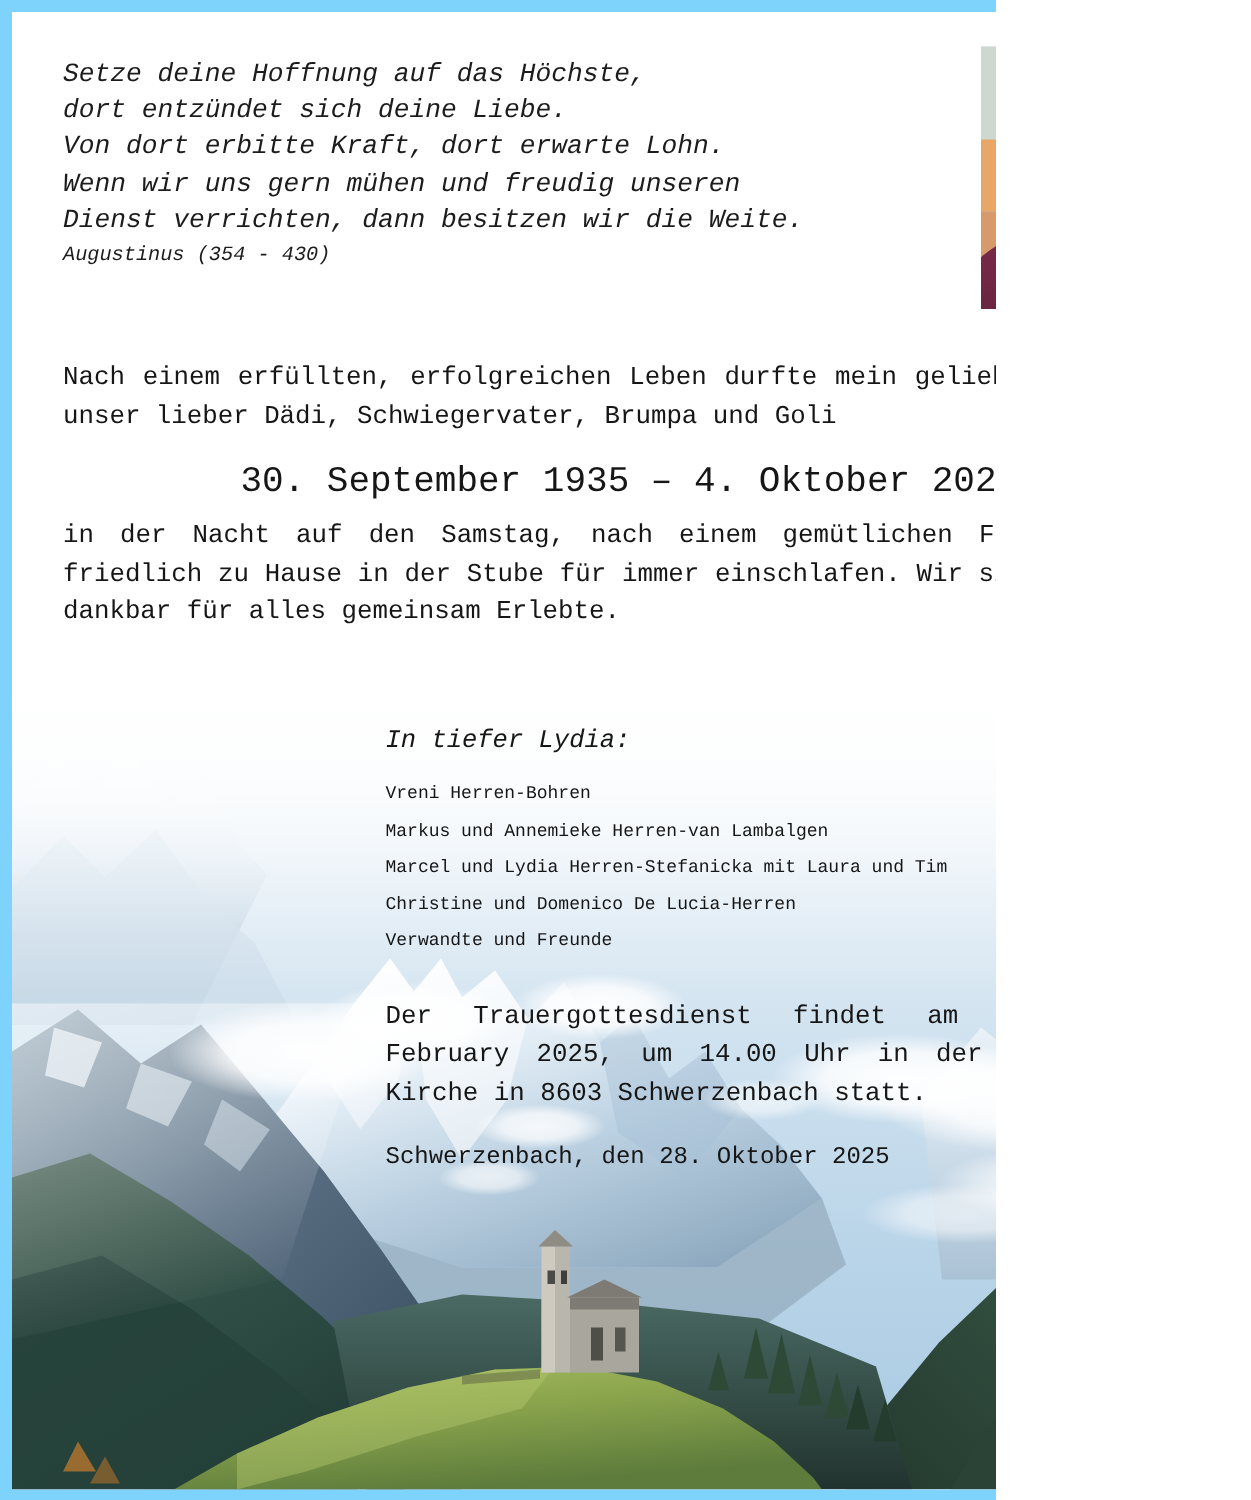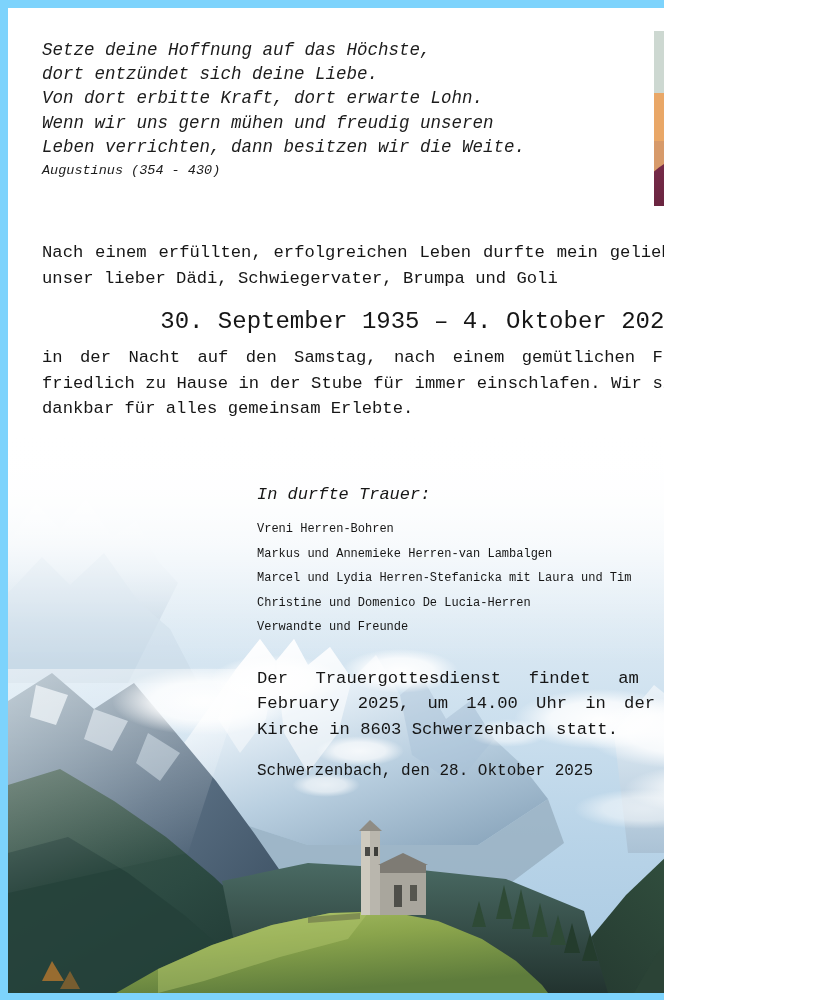--- a/index.html
+++ b/index.html
@@ -312,21 +312,21 @@
       <div class="scenery-fade"></div>
     </div>
 
     <div class="content">
 
       <div class="verse">
         <div class="verse-line">Setze deine Hoffnung auf das Höchste,</div>
         <div class="verse-line">dort entzündet sich deine Liebe.</div>
         <div class="verse-line">Von dort erbitte Kraft, dort erwarte Lohn.</div>
         <div class="verse-line">Wenn wir uns gern mühen und freudig unseren</div>
-        <div class="verse-line">Leben verrichten, dann besitzen wir die Weite.</div>
+        <div class="verse-line">Dienst verrichten, dann besitzen wir die Weite.</div>
         <div class="verse-attrib">Augustinus (354 - 430)</div>
       </div>
 
       <div class="portrait">
         <svg viewBox="0 0 130 175" preserveAspectRatio="xMidYMid slice" aria-hidden="true">
           <defs>
             <linearGradient id="faceGrad" x1="0.3" y1="0" x2="0.8" y2="1">
               <stop offset="0%" stop-color="#e3c3a8"></stop>
               <stop offset="55%" stop-color="#d6b195"></stop>
               <stop offset="100%" stop-color="#bb9479"></stop>
@@ -410,21 +410,21 @@
         </svg>
       </div>
 
       <div class="body-block">
         <div class="lead">Nach einem erfüllten, erfolgreichen Leben durfte mein geliebter Ehemann, unser lieber Dädi, Schwiegervater, Brumpa und Goli</div>
         <div class="dates">30. September 1935 – 4. Oktober 2025</div>
         <div class="closing">in der Nacht auf den Samstag, nach einem gemütlichen Feierabendbier friedlich zu Hause in der Stube für immer einschlafen. Wir sind unendlich dankbar für alles gemeinsam Erlebte.</div>
       </div>
 
       <div class="mourn-block">
-        <div class="mourn-head">In durfte Trauer:</div>
+        <div class="mourn-head">In tiefer Lydia:</div>
         <div class="mourn-list">
           <div class="mourn-item">Vreni Herren-Bohren</div>
           <div class="mourn-item">Markus und Annemieke Herren-van Lambalgen</div>
           <div class="mourn-item">Marcel und Lydia Herren-Stefanicka mit Laura und Tim</div>
           <div class="mourn-item">Christine und Domenico De Lucia-Herren</div>
           <div class="mourn-item">Verwandte und Freunde</div>
         </div>
         <div class="service">Der Trauergottesdienst findet am Freitag, 7. February 2025, um 14.00 Uhr in der reformierten Kirche in 8603 Schwerzenbach statt.</div>
         <div class="place-date">Schwerzenbach, den 28. Oktober 2025</div>
       </div>

